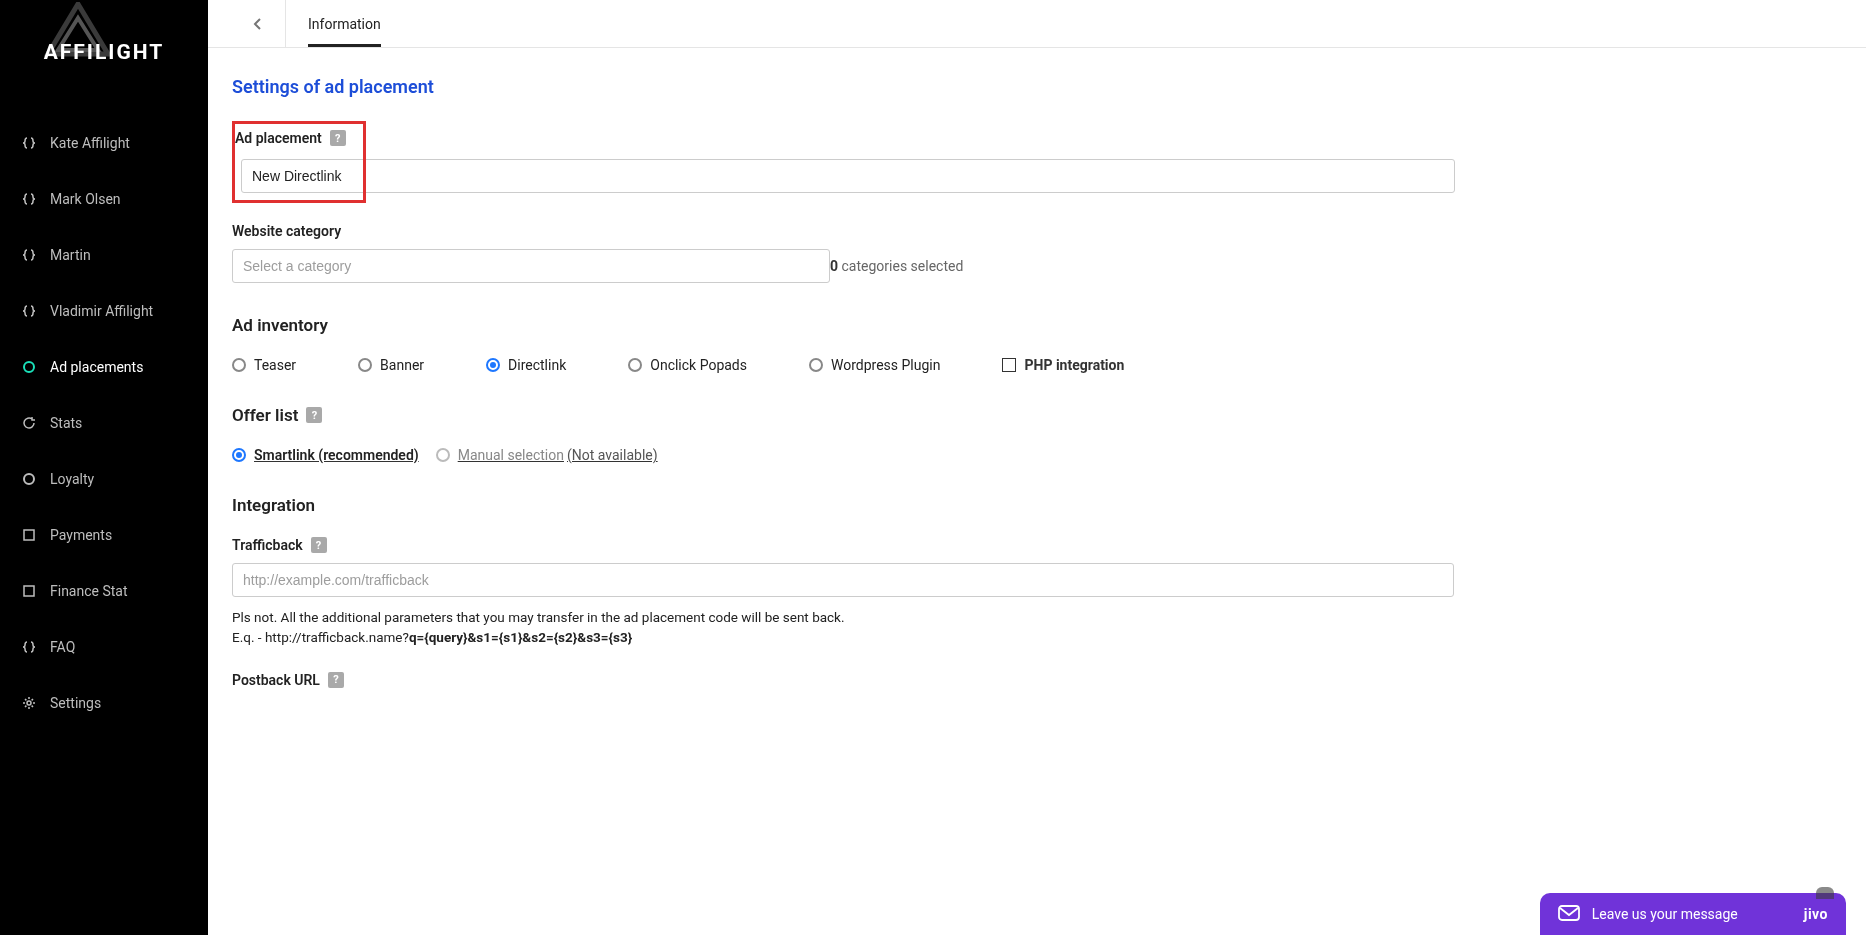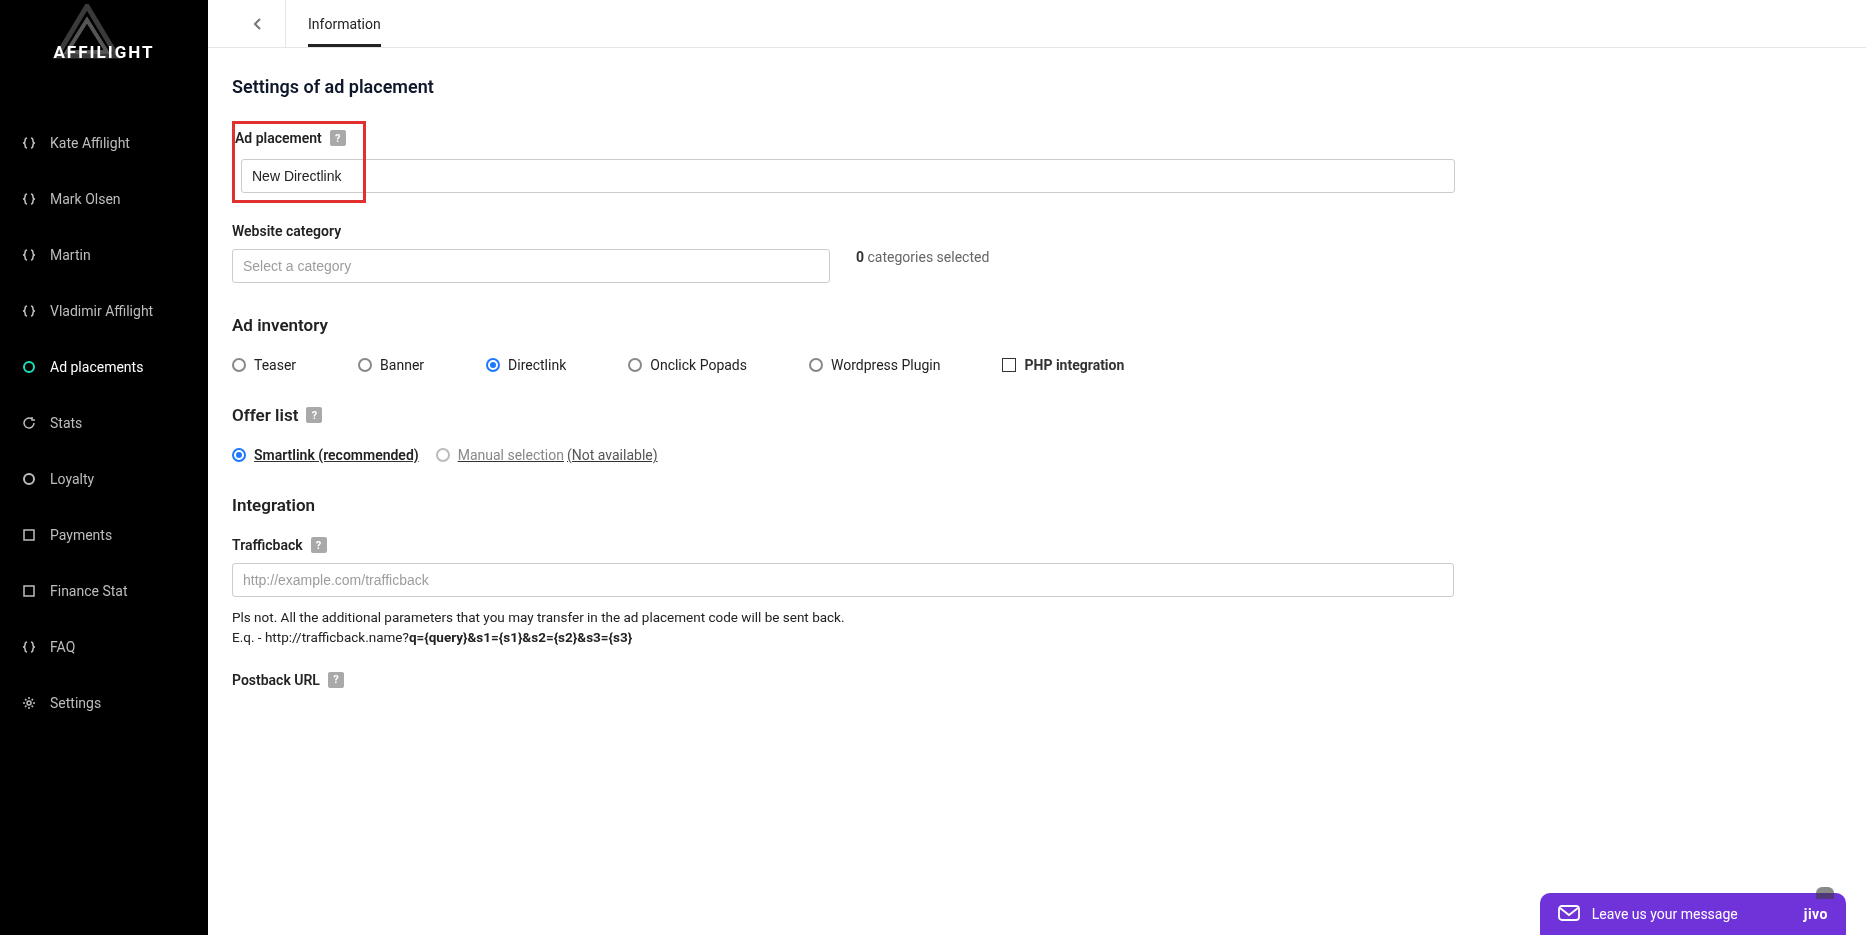--- a/index.html
+++ b/index.html
@@ -21,21 +21,21 @@
     height: 65px;
     display: flex;
     align-items: center;
     justify-content: center;
     padding: 10px;
   }
   .logo-svg { display: block; }
   .logo-text {
     color: #fff;
     font-weight: 700;
-    font-size: 17px;
+    font-size: 21px;
     letter-spacing: 2px;
     margin-top: -18px;
   }
   .nav-spacer { height: 50px; }
   .nav-item {
     display: flex;
     align-items: center;
     padding: 0 20px;
     height: 56px;
     color: #bdbdbd;
@@ -91,21 +91,21 @@
     height: 3px;
     background: #222;
   }
   .content {
     padding: 28px 24px 120px 24px;
     max-width: 1480px;
   }
   .section-title {
     font-size: 18px;
     font-weight: 600;
-    color: #0f172a;
+    color: #1d4ed8;
     margin-bottom: 24px;
   }
   .section-title-sm {
     font-size: 17px;
     font-weight: 600;
     color: #222;
     margin: 32px 0 22px;
   }
   .highlight-box {
     border: 3px solid #e03030;
@@ -151,22 +151,21 @@
     border-radius: 3px;
     padding: 0 10px;
     font-size: 14px;
     color: #222;
     width: 100%;
     background: #fff;
   }
   .text-input::placeholder { color: #9d9d9d; }
   .row-with-hint {
     display: flex;
-    align-items: flex-start;
-    gap: 26px;
+    align-items: center;
   }
   .row-with-hint .text-input { width: 598px; flex-shrink: 0; }
   .hint { font-size: 14px; color: #666; }
   .hint strong { color: #333; }
   .field-block { margin-bottom: 24px; }
   .radio-row {
     display: flex;
     align-items: center;
     flex-wrap: wrap;
     gap: 62px;

